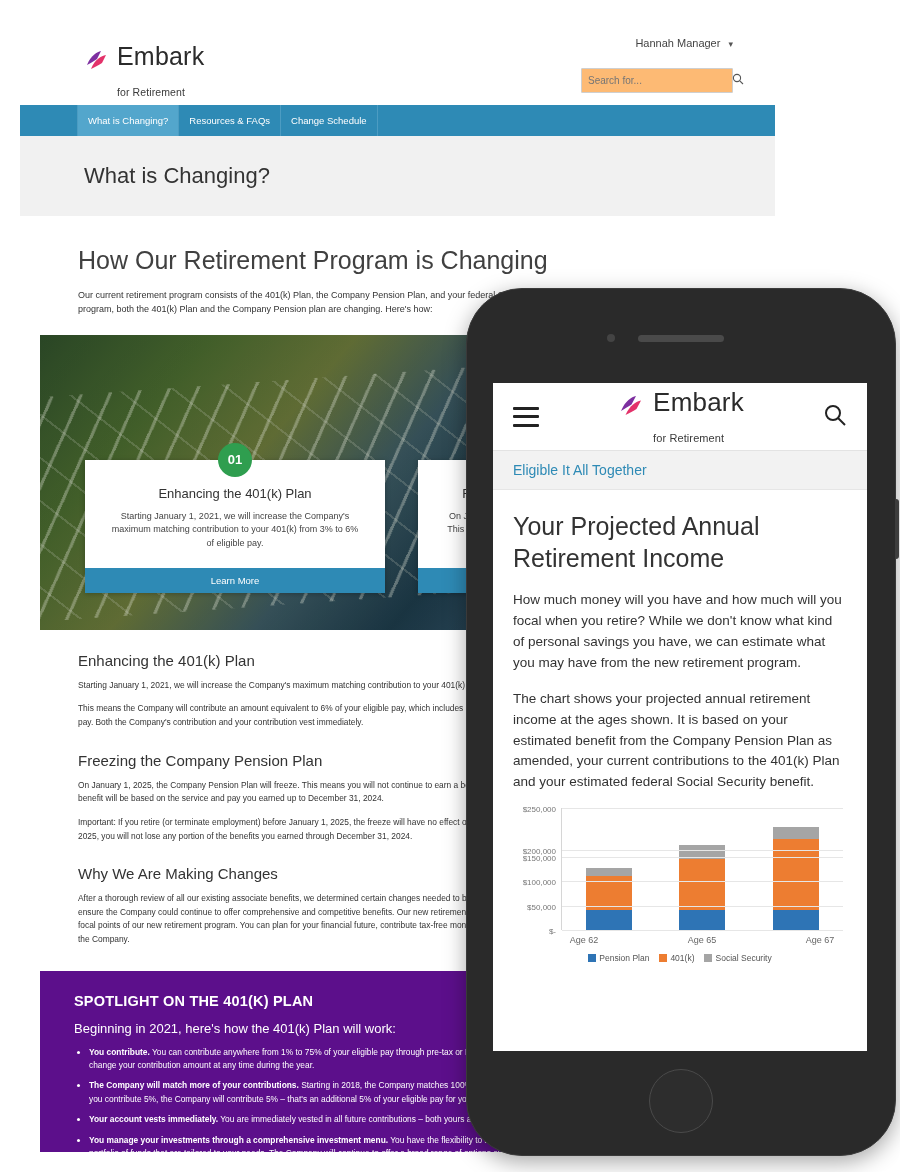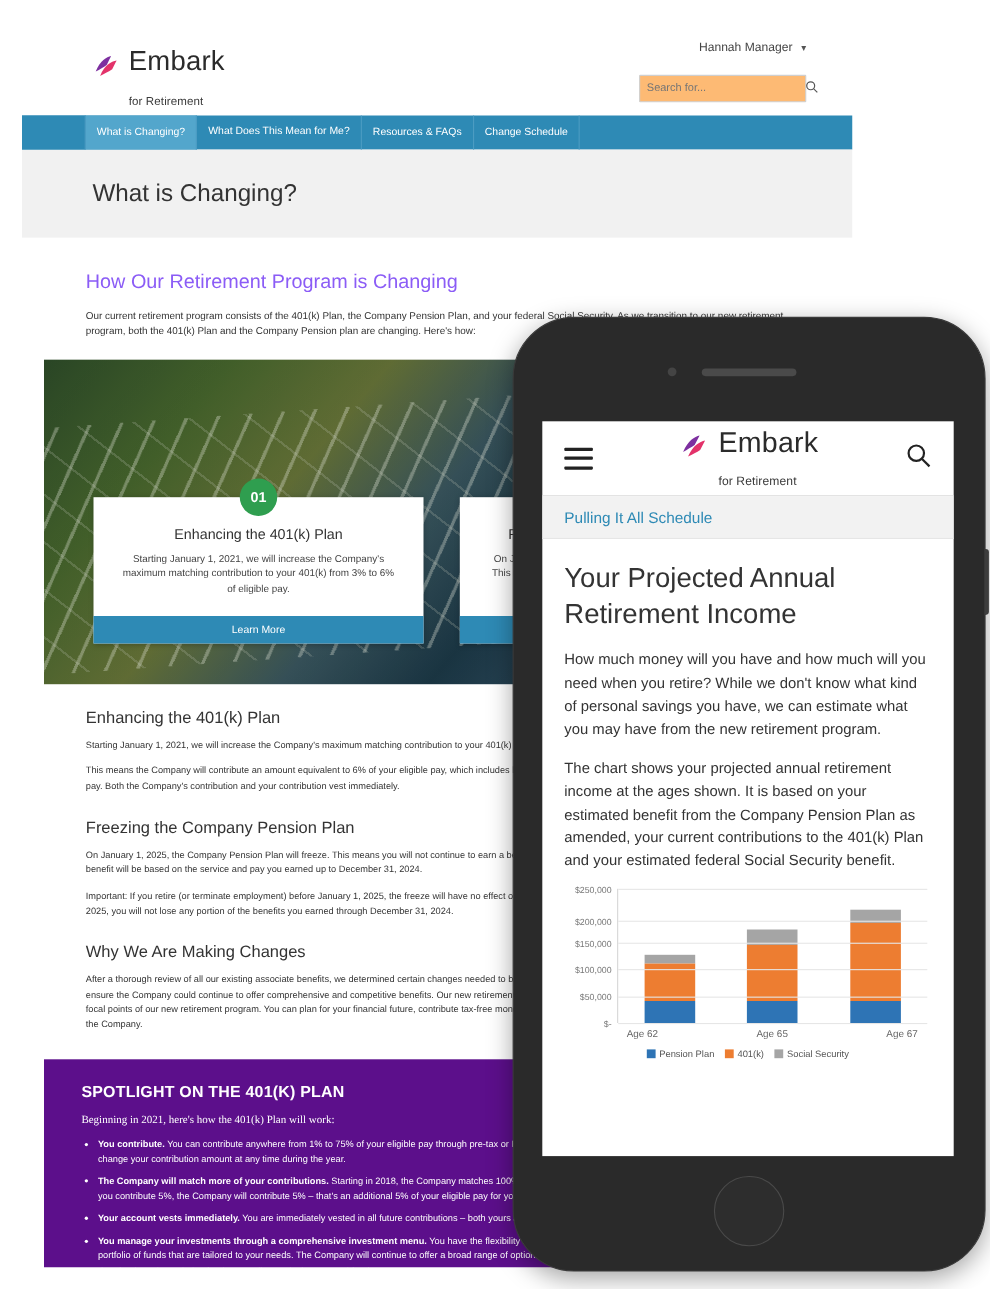--- a/index.html
+++ b/index.html
@@ -135,23 +135,23 @@
     margin: 0;
     font-weight: normal;
     font-size: 22px;
     color: #333;
   }
 
   .content {
     padding: 0 58px 0 58px;
   }
   .content h2 {
-    font-size: 18px;
+    font-size: 25px;
     font-weight: normal;
-    color: #8b5cf6;
+    color: #404040;
     margin: 30px 0 14px 0;
   }
   .content p.lede {
     font-size: 9px;
     line-height: 1.55;
     color: #333;
     margin: 0 0 18px 0;
   }
 
   
@@ -249,23 +249,22 @@
     margin: 24px -38px 0 -38px;
     padding: 22px 34px 30px 34px;
   }
   .spotlight h4 {
     margin: 0 0 12px 0;
     font-size: 14.5px;
     font-weight: bold;
     letter-spacing: .2px;
   }
   .spotlight p.intro {
-    font-size: 10px;
+    font-size: 13px;
     margin: 0 0 10px 0;
-    font-family: Liberation Serif, serif;
   }
   .spotlight ul {
     margin: 0;
     padding-left: 15px;
   }
   .spotlight li {
     font-size: 8.4px;
     line-height: 1.6;
     margin-bottom: 7px;
   }
@@ -489,23 +488,20 @@
         </button>
       </div>
     </div>
 
     <div class="navbar">
       <div class="nav-item lead">
         <span></span>
       </div>
       <div class="nav-item active">
         <span>What is Changing?</span>
-      </div>
-      <div class="nav-item wrap">
-        <span>What Does This Mean for Me?</span>
       </div>
       <div class="nav-item">
         <span>Resources &amp; FAQs</span>
       </div>
       <div class="nav-item">
         <span>Change Schedule</span>
       </div>
       <div class="nav-item spacer"></div>
     </div>
 
@@ -593,25 +589,25 @@
           </span>
         </div>
         <div>
           <svg width="24" height="24" viewBox="0 0 24 24">
             <circle cx="10" cy="10" r="7" fill="none" stroke="#222" stroke-width="2"></circle>
             <line x1="15" y1="15" x2="22" y2="22" stroke="#222" stroke-width="2"></line>
           </svg>
         </div>
       </div>
 
-      <div class="m-breadcrumb">Pulling It All Schedule</div>
+      <div class="m-breadcrumb">Eligible It All Together</div>
 
       <div class="m-body">
         <h2>Your Projected Annual Retirement Income</h2>
-        <p>How much money will you have and how much will you need when you retire? While we don't know what kind of personal savings you have, we can estimate what you may have from the new retirement program.</p>
+        <p>How much money will you have and how much will you focal when you retire? While we don't know what kind of personal savings you have, we can estimate what you may have from the new retirement program.</p>
         <p>The chart shows your projected annual retirement income at the ages shown. It is based on your estimated benefit from the Company Pension Plan as amended, your current contributions to the 401(k) Plan and your estimated federal Social Security benefit.</p>
 
         <div class="chart-wrap">
           <div class="chart" id="chart-area">
             <div class="bars" id="chart-bars">
                 <div class="bar-col">
                   <div class="seg" style="height: 20.496px; background: rgb(46, 116, 181);"></div>
                   <div class="seg" style="height: 34.16px; background: rgb(237, 125, 49);"></div>
                   <div class="seg" style="height: 7.32px; background: rgb(165, 165, 165);"></div>
                 </div>
@@ -631,21 +627,21 @@
               </div>
               <div class="grid-line" style="top: 97.6px;">
                 <span class="y-label">$50,000</span>
               </div>
               <div class="grid-line" style="top: 73.2px;">
                 <span class="y-label">$100,000</span>
               </div>
               <div class="grid-line" style="top: 48.8px;">
                 <span class="y-label">$150,000</span>
               </div>
-              <div class="grid-line" style="top: 29px; text-decoration: underline;">
+              <div class="grid-line" style="top: 42px; text-decoration: underline;">
                 <span class="y-label">$200,000</span>
               </div>
               <div class="grid-line" style="top: 0px;">
                 <span class="y-label">$250,000</span>
               </div>
             </div>
           <div class="x-labels" id="chart-xlabels">
               <span>Age 62</span>
               <span>Age 65</span>
               <span>Age 67</span>

